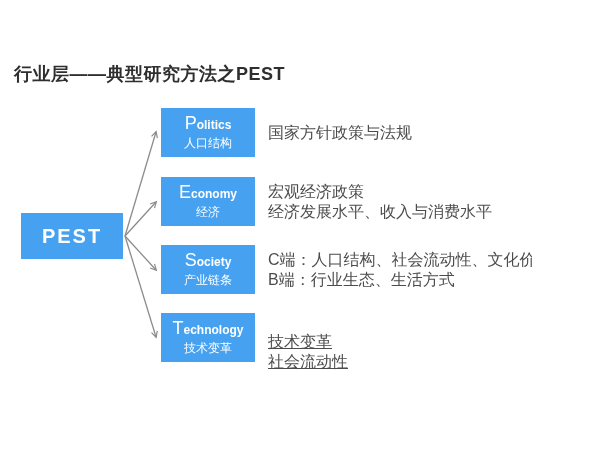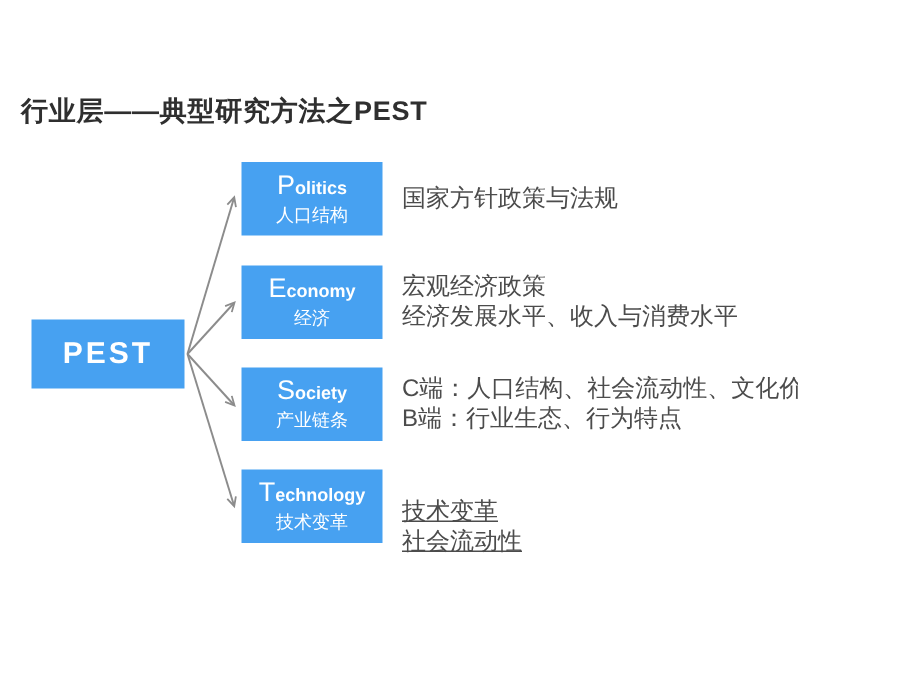--- a/index.html
+++ b/index.html
@@ -164,21 +164,21 @@
 
   <div class="node branch-node pos-2">
     <div class="en-line">
       <span class="en-initial">S</span>
         <span class="en-rest">ociety</span>
     </div>
     <div class="cn-line">产业链条</div>
   </div>
   <div class="desc pos-2">
     <div>C端：人口结构、社会流动性、文化价值观、生活方式、行为特点</div>
-    <div>B端：行业生态、行为特点</div>
+    <div>B端：行业生态、生活方式</div>
   </div>
 
   <div class="node branch-node pos-3">
     <div class="en-line">
       <span class="en-initial">T</span>
         <span class="en-rest">echnology</span>
     </div>
     <div class="cn-line">技术变革</div>
   </div>
   <div class="desc pos-3">

